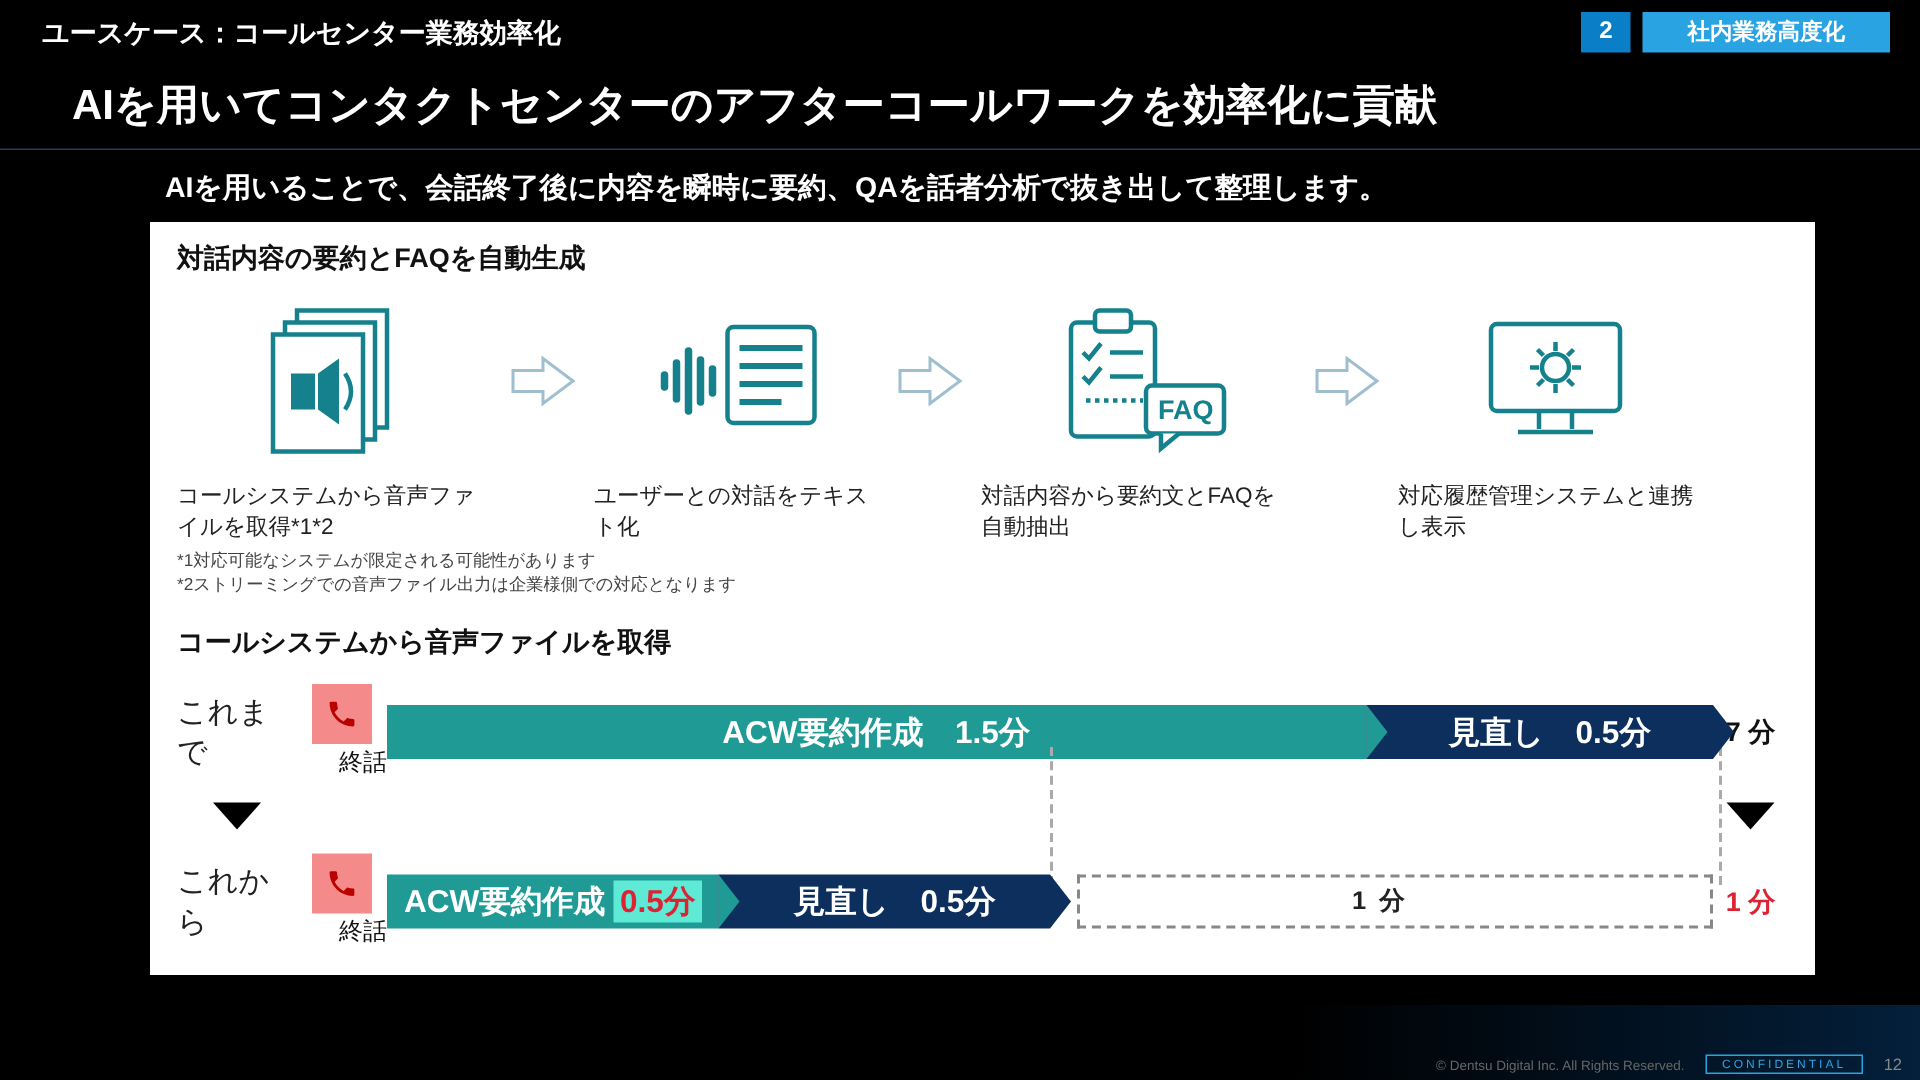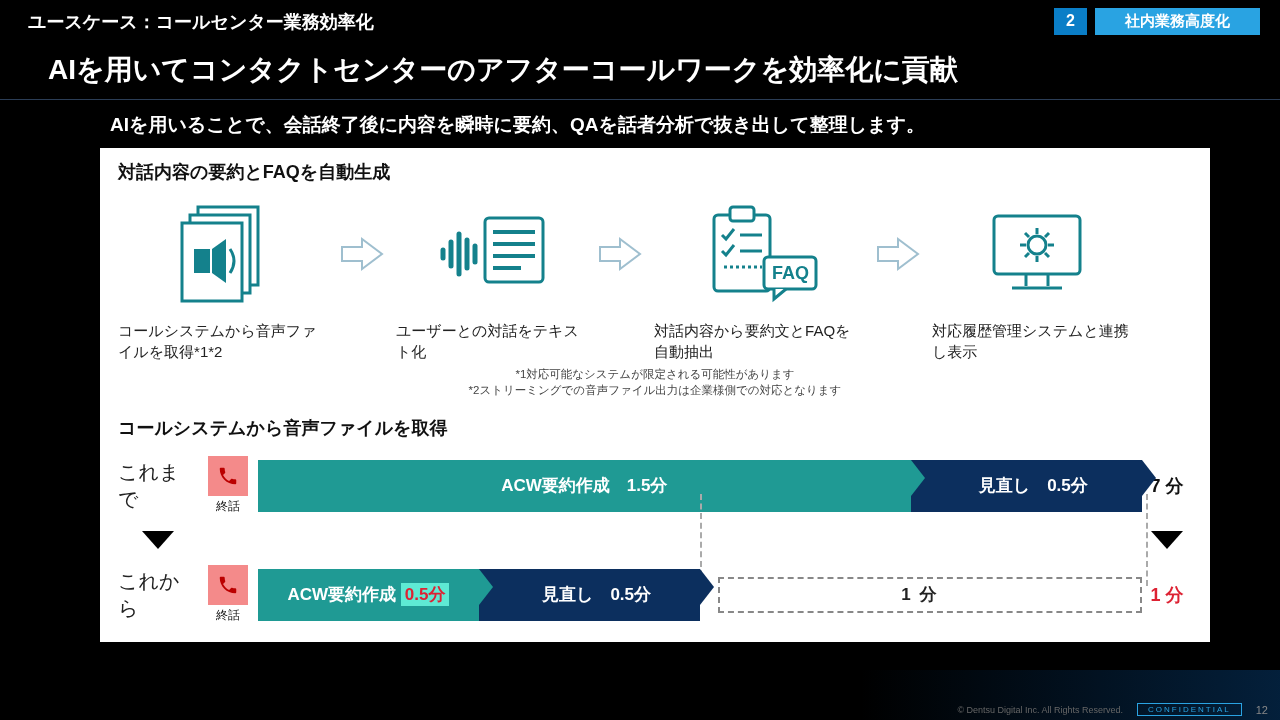--- a/index.html
+++ b/index.html
@@ -50,38 +50,38 @@
   }
   .caption {
     font-size: 15px; color: #222; line-height: 1.4; margin-top: 6px;
   }
   .arrow-col {
     display: flex; align-items: center; justify-content: center;
     height: 120px;
   }
   svg.arrow { width: 44px; height: 34px; }
   .footnotes {
-    font-size: 11.5px; color: #444; text-align: center;
+    font-size: 11.5px; color: #444; text-align: left;
     margin-top: 4px; line-height: 1.4;
   }
   .sec2-title {
     font-size: 18px; font-weight: bold; margin: 18px 0 16px 0;
   }
   .timeline { display: grid; grid-template-columns: 80px 60px 1fr 50px; row-gap: 12px; align-items: center; }
   .row-label { font-size: 20px; color: #222; }
-  .call-end { text-align: center; font-size: 12px; }
+  .call-end { text-align: right; font-size: 16px; }
   .phone-box {
     width: 40px; height: 40px; background: #f48a8a;
     display: flex; align-items: center; justify-content: center;
     margin: 0 auto 2px auto;
   }
   .bar-row { display: flex; align-items: center; height: 36px; position: relative; }
   .seg {
-    height: 52px; display: flex; align-items: center; justify-content: center;
-    color: #fff; font-weight: bold; font-size: 17px; white-space: nowrap;
+    height: 36px; display: flex; align-items: center; justify-content: center;
+    color: #fff; font-weight: bold; font-size: 21px; white-space: nowrap;
     position: relative;
   }
   .seg.teal { background: #1f9a94; }
   .seg.navy { background: #0c2f5e; }
   .seg .chev {
     position: absolute; right: -14px; top: 0;
     border-top: 18px solid transparent;
     border-bottom: 18px solid transparent;
   }
   .seg.teal .chev { border-left: 14px solid #1f9a94; z-index: 2; }

